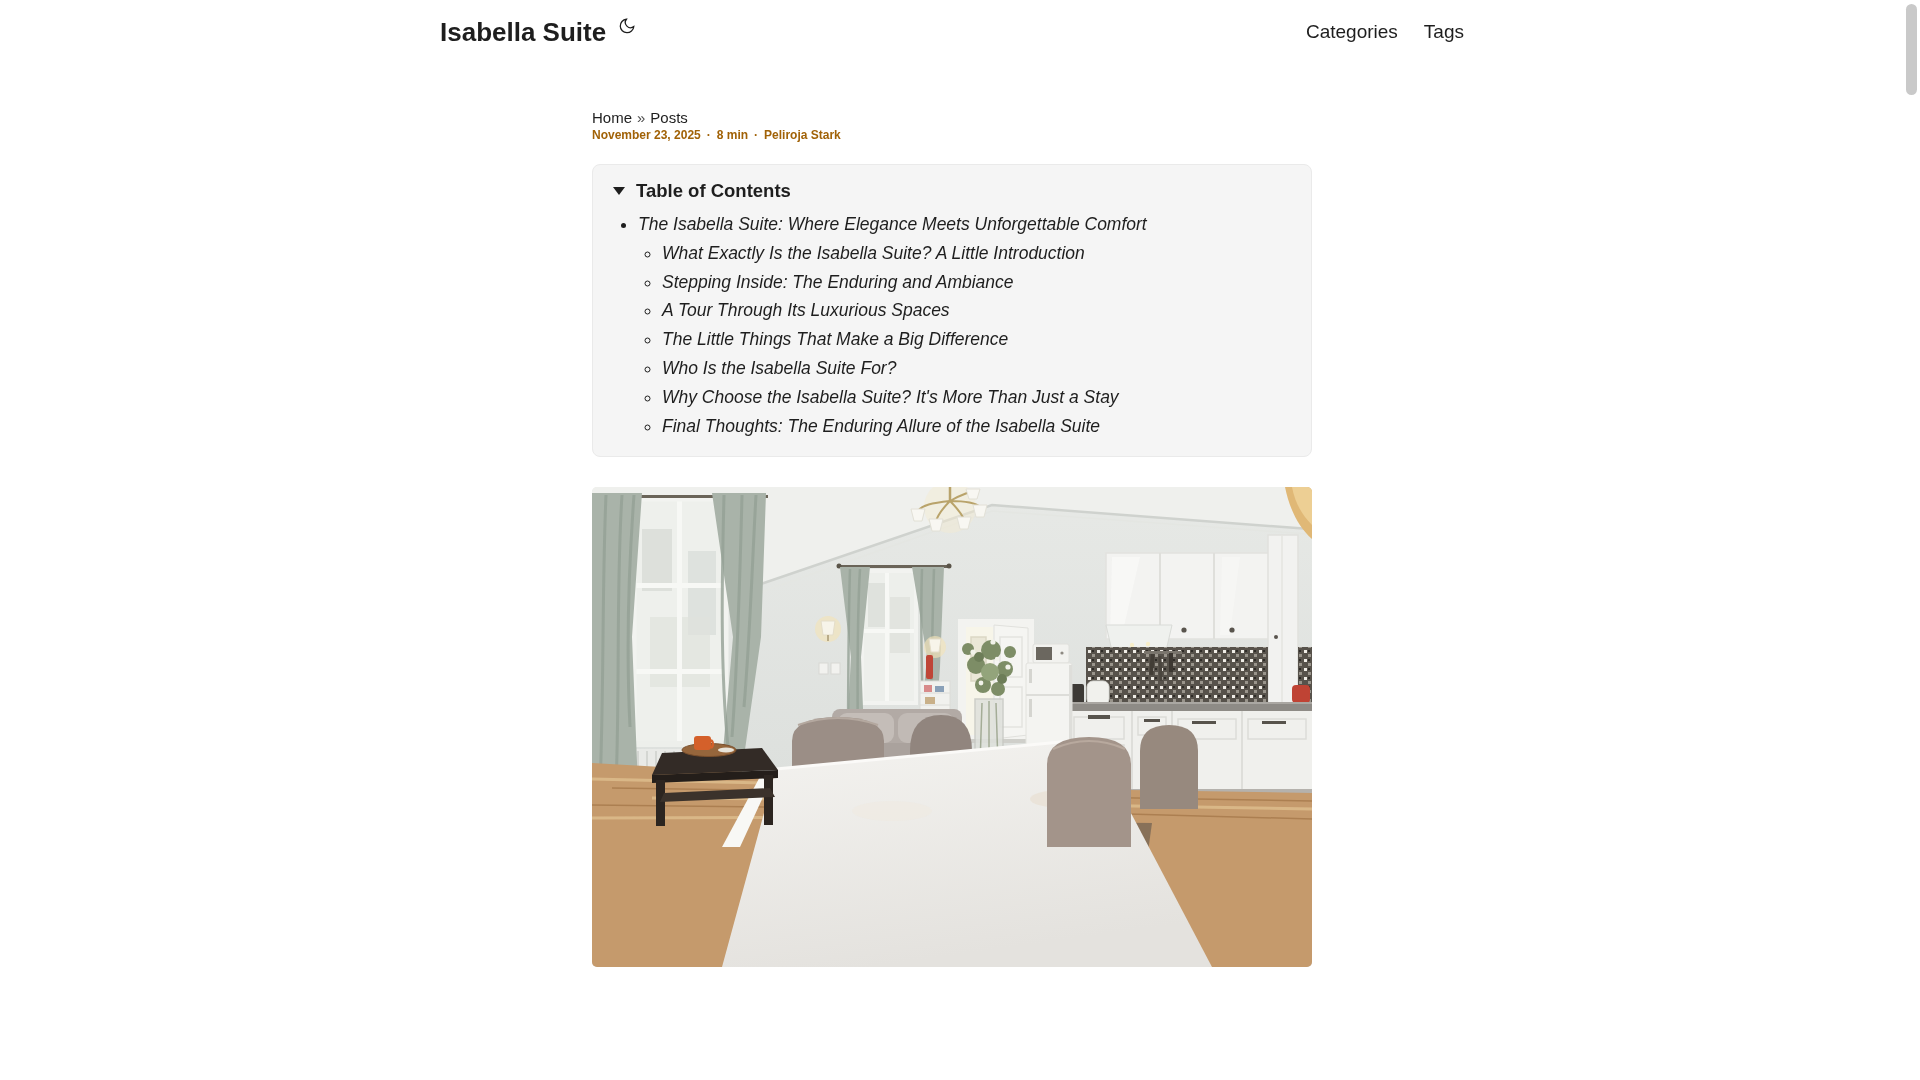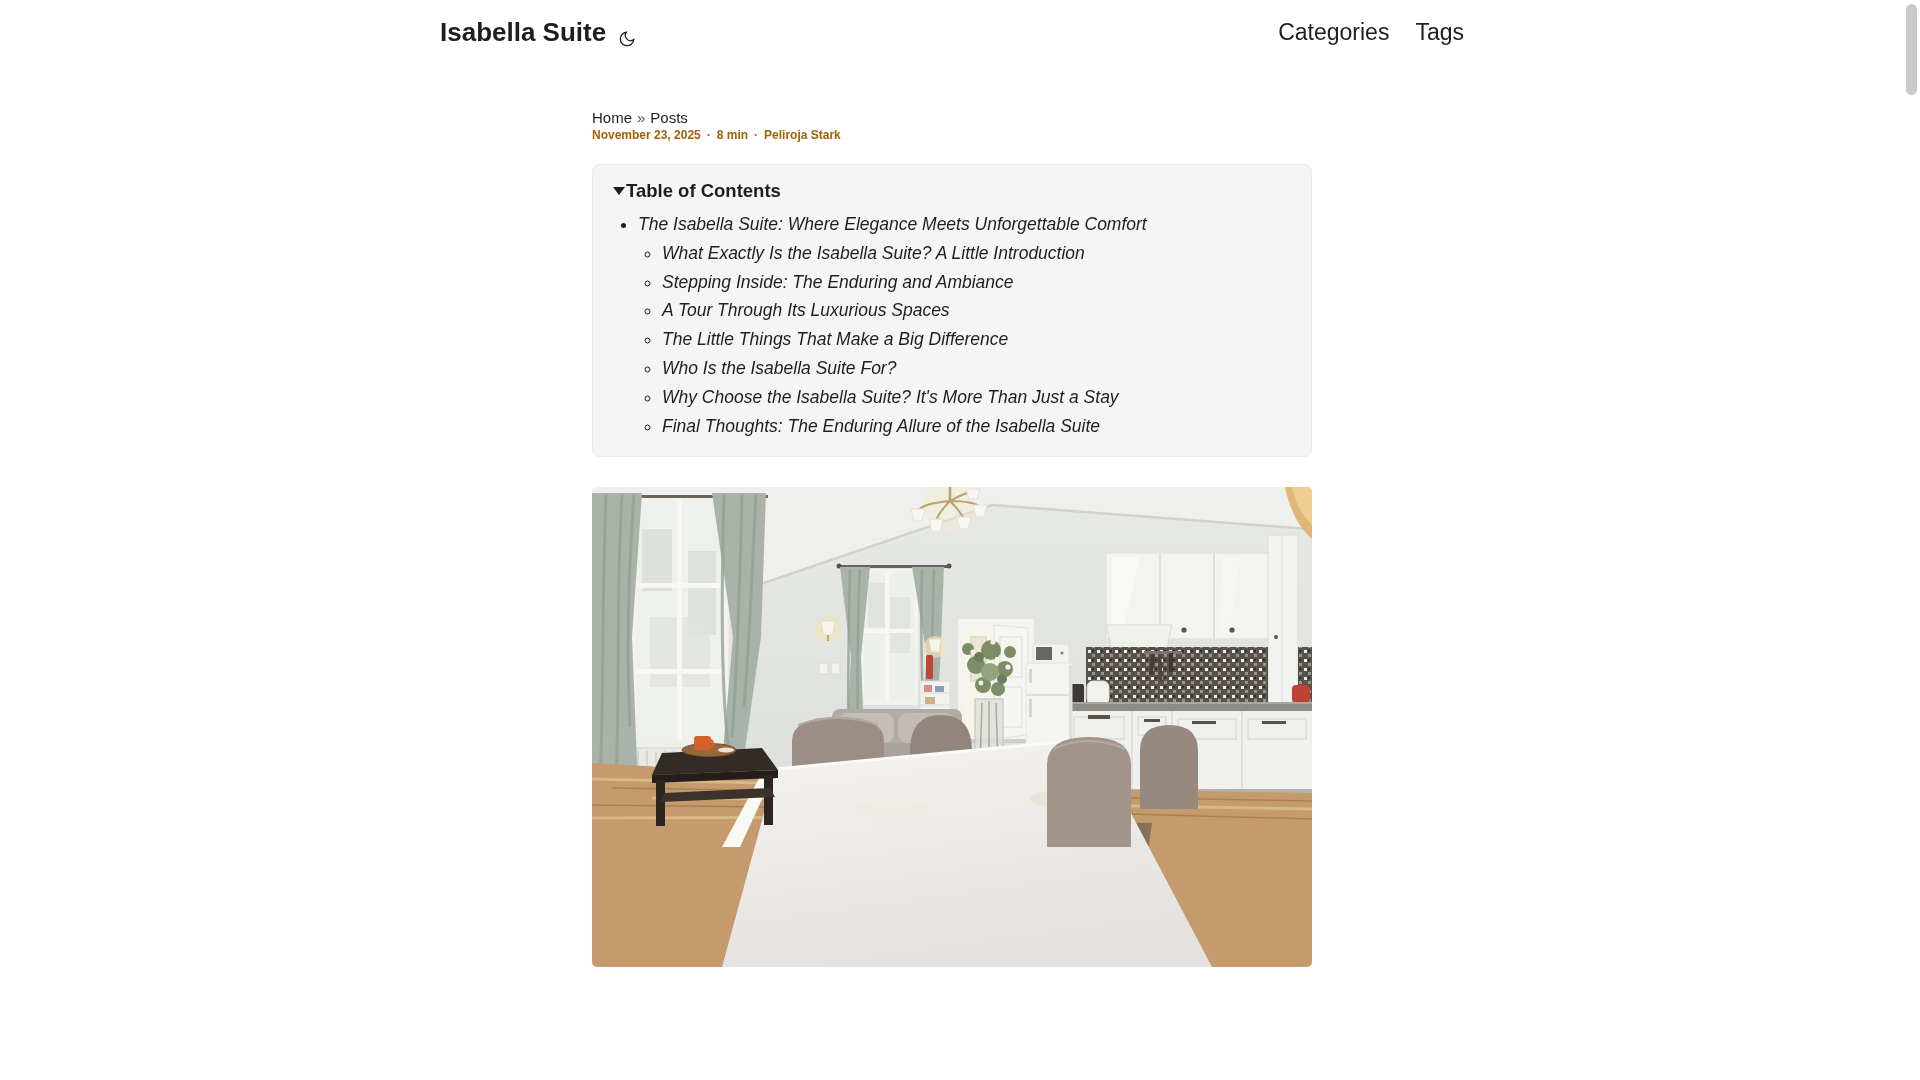--- a/index.html
+++ b/index.html
@@ -5,43 +5,43 @@
   * { margin: 0; padding: 0; box-sizing: border-box; }
   html, body { width: 1920px; height: 1080px; overflow: hidden; background: #ffffff;
     font-family: "Liberation Sans", sans-serif; color: #1e1e1e; }
 
   .viewport { width: 1904px; height: 1080px; position: relative; }
 
   
   .site-header { height: 64px; }
   .site-header .inner { width: 1024px; margin: 0 auto; height: 64px;
     display: flex; align-items: center; justify-content: space-between; }
-  .logo-wrap { display: flex; align-items: flex-end; gap: 12px; }
+  .logo-wrap { display: flex; align-items: flex-start; gap: 12px; }
   .logo { font-size: 26px; font-weight: 700; color: #1e1e1e; text-decoration: none; cursor: pointer; }
   .theme-toggle { background: none; border: none; cursor: pointer; display: flex; align-items: center; padding: 0; }
   .theme-toggle svg { width: 18px; height: 18px; stroke: #1e1e1e; fill: none; stroke-width: 1.7; }
   .top-menu { display: flex; align-items: center; gap: 26px; }
-  .top-menu a { font-size: 23px; color: #1e1e1e; text-decoration: none; cursor: pointer; }
+  .top-menu a { font-size: 19px; color: #1e1e1e; text-decoration: none; cursor: pointer; }
 
   
   .main { width: 720px; margin: 0 auto; padding-top: 44px; }
 
   .breadcrumb { font-size: 15px; line-height: 20px; }
   .breadcrumb a { color: #1e1e1e; text-decoration: none; cursor: pointer; }
   .breadcrumb .bc-sep { color: #4e4e4e; margin: 0 5px; }
 
   h1.post-title { font-size: 42px; line-height: 1.05; font-weight: 700; margin: 7px 0 10px; letter-spacing: -0.3px; }
 
   .post-meta { font-size: 12px; color: #a16207; font-weight: bold; }
   .post-meta .sep { margin: 0 6px; }
 
   
   details.toc { margin-top: 22px; background: #f5f5f5; border: 1px solid #eaeaea;
     border-radius: 8px; padding: 13px 20px 16px; }
-  details.toc summary { list-style: none; cursor: pointer; display: flex; align-items: center; gap: 1px;
+  details.toc summary { list-style: none; cursor: pointer; display: flex; align-items: center; gap: 11px;
     font-size: 18.5px; font-weight: 600; padding: 2px 0 2px 0; }
   details.toc summary::-webkit-details-marker { display: none; }
   .tri { width: 0; height: 0; border-left: 6px solid transparent; border-right: 6px solid transparent;
     border-top: 8px solid #1e1e1e; display: inline-block; }
   .toc-inside { margin-top: 6px; }
   .toc-inside ul { list-style: disc; padding-left: 25px; margin: 0; }
   .toc-inside ul ul { list-style: circle; padding-left: 24px; }
   .toc-inside ul ul ul { list-style: square; padding-left: 25px; }
   .toc-inside li { font-size: 17.5px; line-height: 28.8px; color: #1e1e1e; }
   .toc-inside a { color: #1e1e1e; text-decoration: none; cursor: pointer; font-style: italic; }

